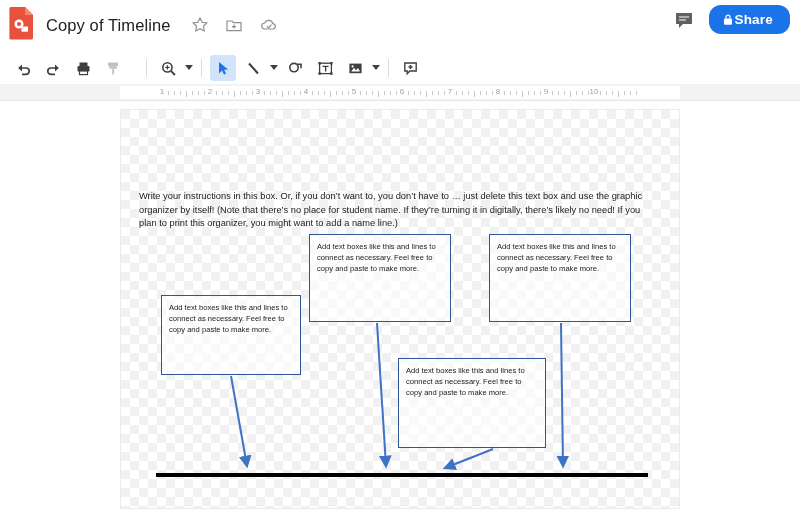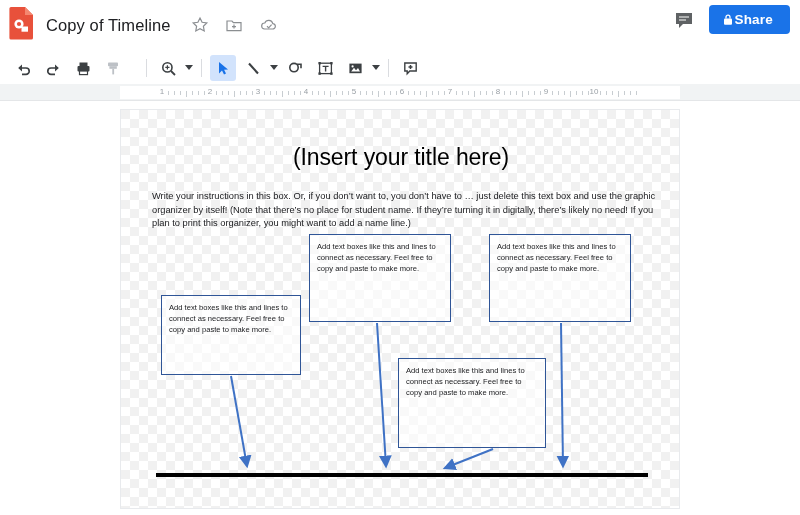--- a/index.html
+++ b/index.html
@@ -88,21 +88,21 @@
   }
   .comment-btn {
     width: 22px; height: 22px;
     opacity: 0.82;
     cursor: pointer;
   }
   .share-btn {
     background: #1a73e8;
     color: #ffffff;
     border: none;
-    border-radius: 4px;
+    border-radius: 12px;
     height: 29px;
     padding: 0 17px 0 13px;
     font-size: 13.5px;
     font-weight: bold;
     font-family: "Liberation Sans", sans-serif;
     display: flex;
     align-items: center;
     gap: 0;
     cursor: pointer;
     letter-spacing: 0.2px;
@@ -193,21 +193,21 @@
     left: 0; top: 34px;
     width: 560px;
     text-align: center;
     font-size: 23px;
     color: #000000;
     letter-spacing: -0.1px;
   }
 
   .instructions {
     position: absolute;
-    left: 31px; top: 80px;
+    left: 18px; top: 80px;
     width: 512px;
     font-size: 9.3px;
     line-height: 13.6px;
     color: #202124;
   }
 
   .tbox {
     position: absolute;
     border: 1.4px solid #2f5597;
     background: rgba(255,255,255,0.55);
@@ -499,21 +499,20 @@
         <span class="ruler-tick" style="left: 498px; height: 6px;"></span>
         <span class="ruler-tick" style="left: 504px; height: 4px;"></span>
         <span class="ruler-tick" style="left: 510px; height: 4px;"></span>
         <span class="ruler-tick" style="left: 516px; height: 4px;"></span>
       </div>
   </div>
 
   <div class="workspace">
     <div class="slide">
 
-      <div class="slide-title">(Insert your title here)</div>
 
       <div class="instructions">Write your instructions in this box. Or, if you don’t want to, you don’t have to … just delete this text box and use the graphic organizer by itself! (Note that there’s no place for student name. If they’re turning it in digitally, there’s likely no need! If you plan to print this organizer, you might want to add a name line.)</div>
 
       <svg class="connectors" viewBox="0 0 560 400">
         <defs>
           <marker id="ah" markerWidth="7" markerHeight="7" refX="5.2" refY="3.2" orient="auto">
             <path d="M0 0 L6.4 3.2 L0 6.4 z" fill="#3f72c5"></path>
           </marker>
         </defs>
 

